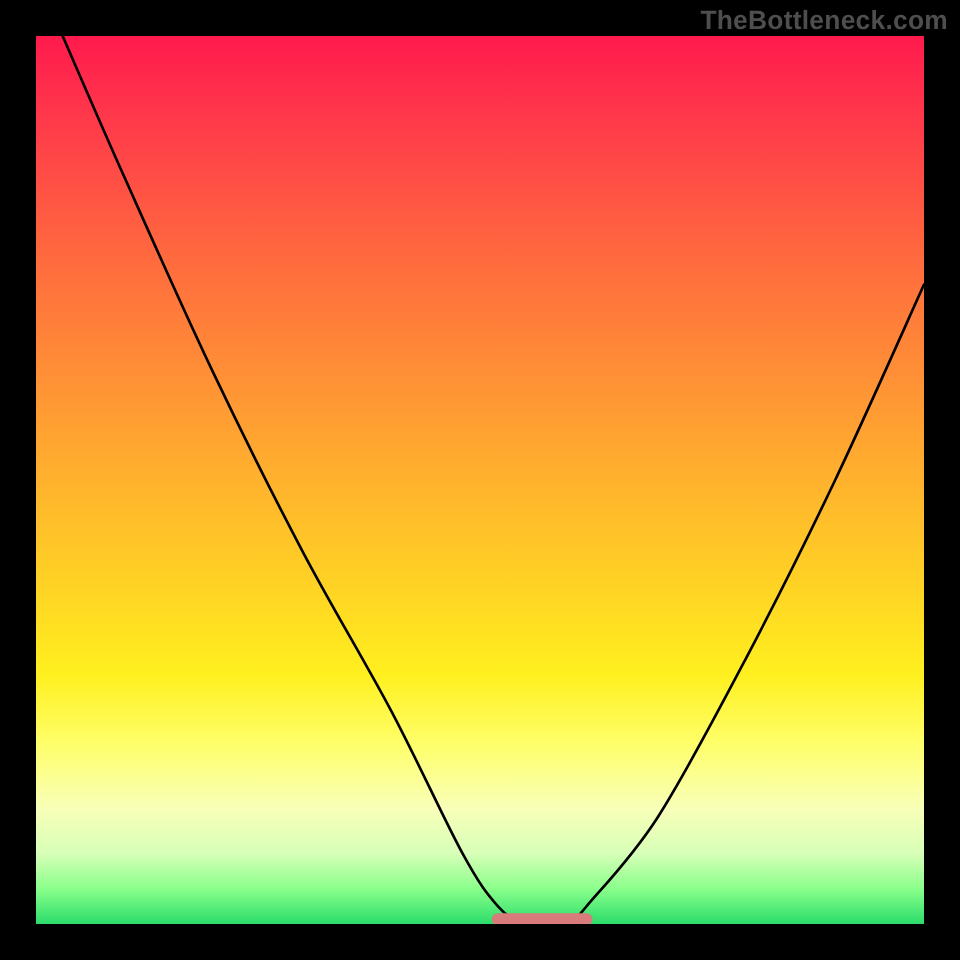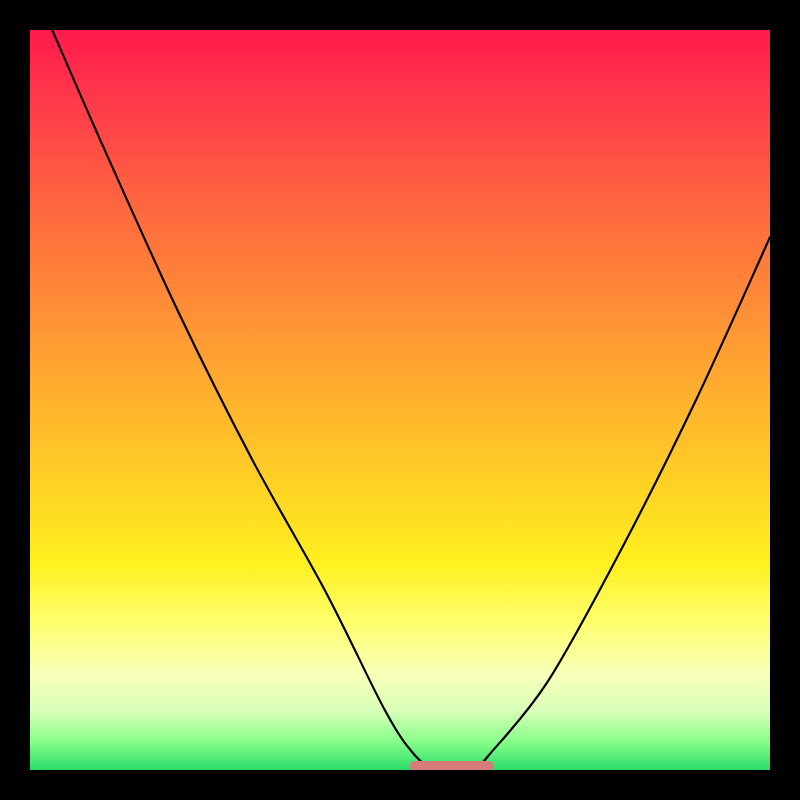--- a/index.html
+++ b/index.html
@@ -61,20 +61,21 @@
     position: absolute;
     inset: 0;
     width: 740px;
     height: 740px;
   }
 </style>
 </head>
 <body>
 
 <div class="frame">
+  <div class="watermark">TheBottleneck.com</div>
   <div class="plot">
     <div class="gradient-bg"></div>
     <svg class="curve" viewBox="0 0 740 740" preserveAspectRatio="none">
       <path fill="none" stroke="#000" stroke-width="2.2" stroke-linecap="round" d="M 22.2 0 C 30.833333333333332 19.73333333333333 53.03333333333333 71.5333333333333 74 118.39999999999998 C 94.96666666666667 165.26666666666665 123.33333333333333 229.39999999999998 148 281.2 C 172.66666666666666 333 197.33333333333334 382.3333333333333 222 429.2 C 246.66666666666666 476.06666666666666 273.8 520.4666666666667 296 562.4 C 318.2 604.3333333333333 340.4 653.6666666666666 355.2 680.8 C 370 707.9333333333333 376.1666666666667 715.3333333333334 384.8 725.2 C 393.43333333333334 735.0666666666667 399.6000000000001 737.5333333333333 407.00000000000006 740 C 414.40000000000003 742.4666666666667 423.0333333333333 740 429.2 740 C 435.3666666666667 740 439.06666666666666 742.4666666666667 444 740 C 448.93333333333334 737.5333333333333 446.4666666666667 740 458.8 725.2 C 471.1333333333333 710.4000000000001 495.8 685.7333333333333 518 651.2 C 540.2 616.6666666666667 567.3333333333334 564.8666666666667 592 518 C 616.6666666666666 471.1333333333333 641.3333333333334 421.8 666 370 C 690.6666666666666 318.2 727.6666666666666 234.33333333333337 740 207.20000000000005" id="curve-path"></path>
       <path fill="none" stroke="#d87b7b" stroke-width="10" stroke-linecap="round" d="M 384.8 736 L 458.8 736" id="floor-path"></path>
     </svg>
   </div>
 </div>
 
 </body></html>

